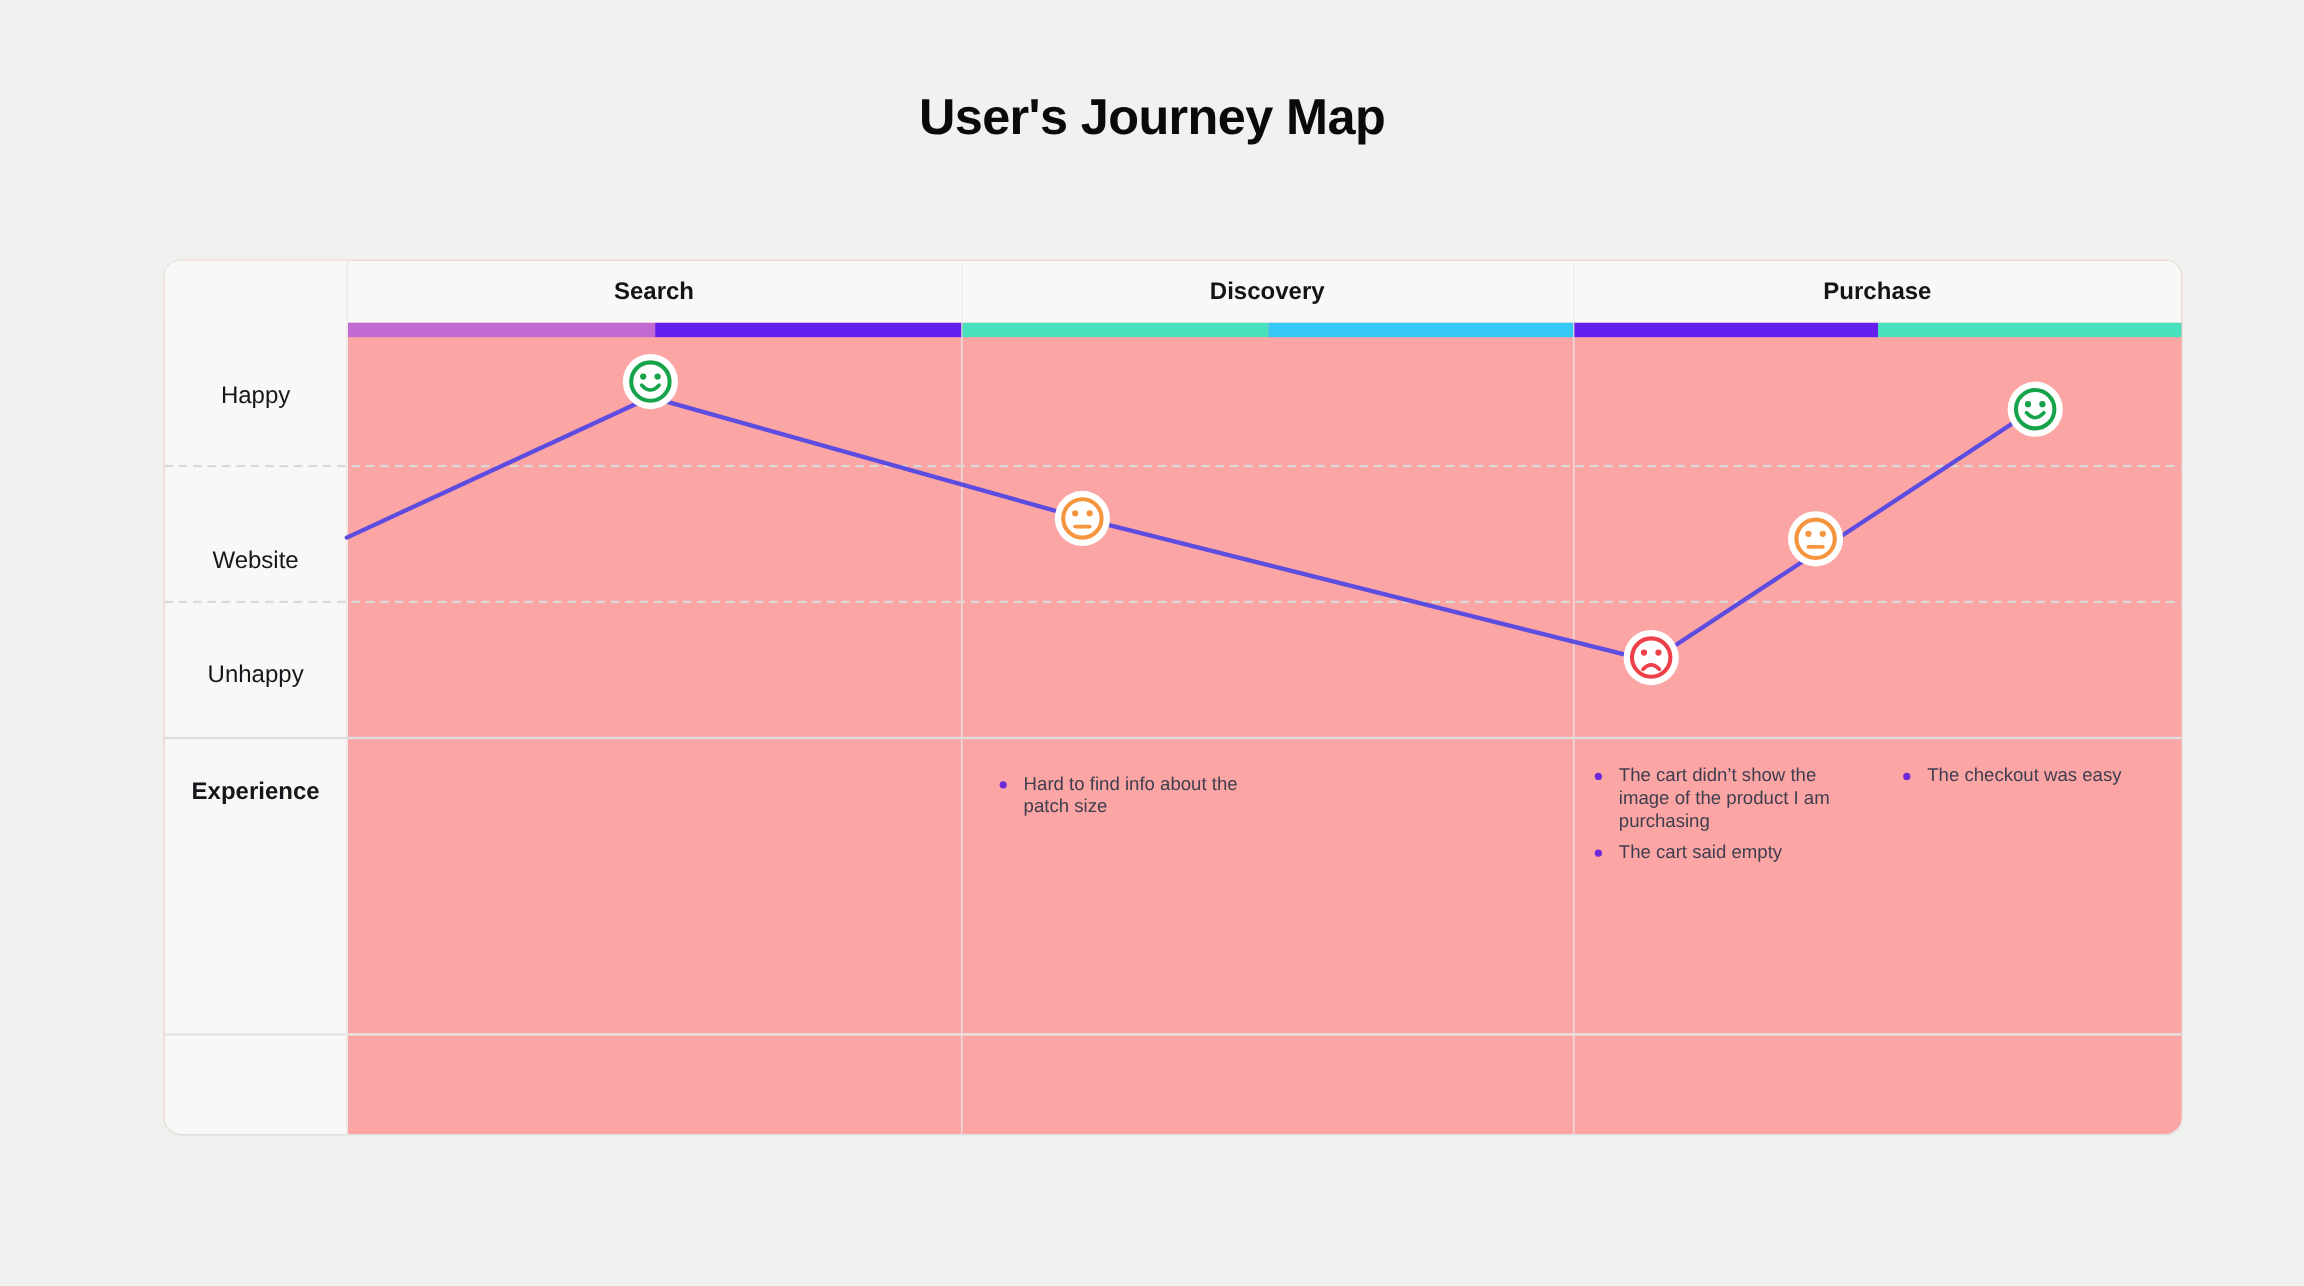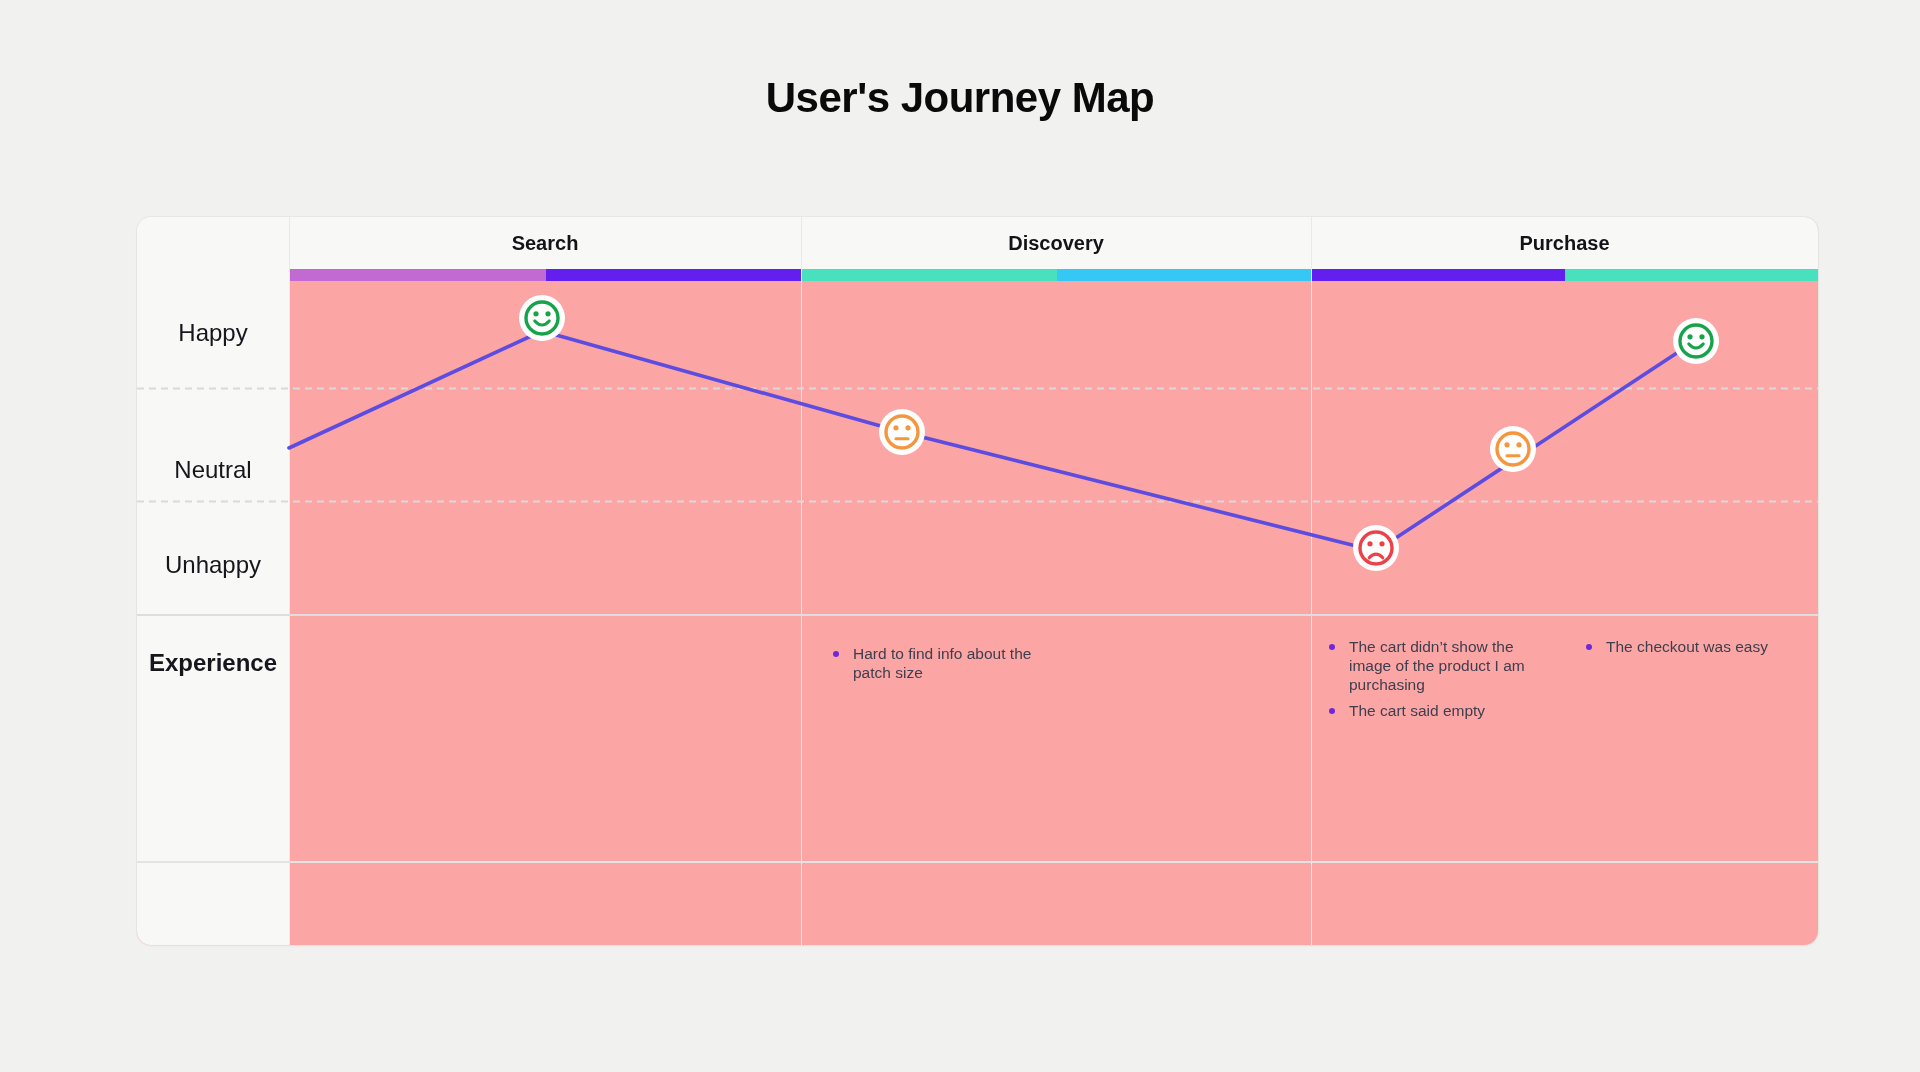--- a/index.html
+++ b/index.html
@@ -32,21 +32,21 @@
   .colhead.c1 { left:152px; width:512px; }
   .colhead.c2 { left:664px; width:510px; }
   .colhead.c3 { left:1174px; width:507px; }
   .bar { position:absolute; top:52px; height:12px; display:flex; }
   .bar.b1 { left:153px; width:511px; }
   .bar.b2 { left:665px; width:509px; }
   .bar.b3 { left:1175px; width:506px; }
   .bar-half { flex:1 1 50%; }
   .rowlabel {
     position:absolute; left:0; width:152px; text-align:center;
-    font-size:24px; font-weight:500; color:#16161c;
+    font-size:20px; font-weight:500; color:#16161c;
   }
   .rowlabel.r-happy { top:102px; }
   .rowlabel.r-neutral { top:239px; }
   .rowlabel.r-unhappy { top:334px; }
   .rowlabel.r-exp { top:432px; font-weight:700; }
   .chart-svg { position:absolute; left:0; top:0; width:1681px; height:728px; pointer-events:none; }
   .xlist { position:absolute; list-style:none; }
   .xlist.l-search { left:169px; top:427px; width:256px; }
   .xlist.l-discovery { left:696px; top:427px; width:216px; }
   .xlist.l-purchase1 { left:1192px; top:420px; width:214px; }
@@ -87,21 +87,21 @@
     <div class="bar b2">
       <div class="bar-half" style="background: rgb(73, 224, 190);"></div>
       <div class="bar-half" style="background: rgb(54, 200, 244);"></div>
     </div>
     <div class="bar b3">
       <div class="bar-half" style="background: rgb(99, 31, 238);"></div>
       <div class="bar-half" style="background: rgb(73, 224, 190);"></div>
     </div>
 
     <div class="rowlabel r-happy">Happy</div>
-    <div class="rowlabel r-neutral">Neutral</div>
+    <div class="rowlabel r-neutral">Website</div>
     <div class="rowlabel r-unhappy">Unhappy</div>
     <div class="rowlabel r-exp">Experience</div>
 
     <svg class="chart-svg" viewBox="0 0 1681 728" xmlns="http://www.w3.org/2000/svg">
       <g id="dash-layer">
           <line x1="0" x2="1681" y1="171.5" y2="171.5" stroke="#d9d9d9" stroke-width="1.8" stroke-dasharray="7 5"></line>
           <line x1="0" x2="1681" y1="284.5" y2="284.5" stroke="#d9d9d9" stroke-width="1.8" stroke-dasharray="7 5"></line>
         </g>
       <polyline id="journey-line" fill="none" stroke-width="3.6" stroke-linejoin="round" stroke-linecap="round" points="152,231 405,114 765,215 1239,334 1552,128" stroke="#5c4ce0"></polyline>
       <g id="emoji-layer">

